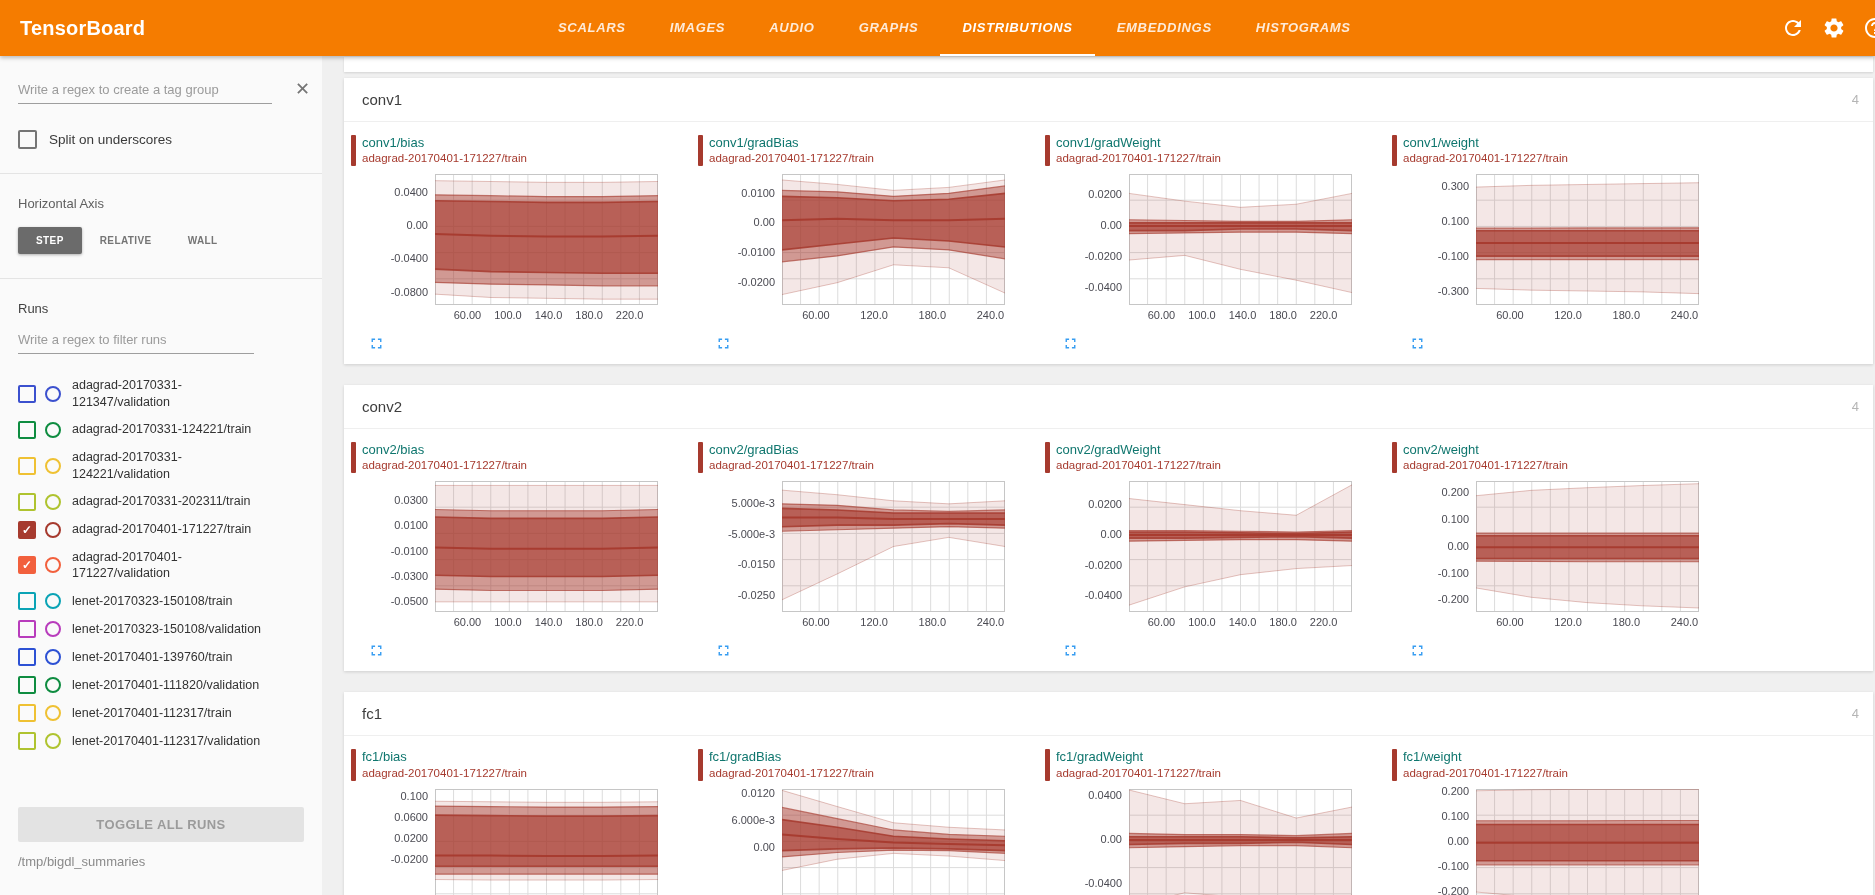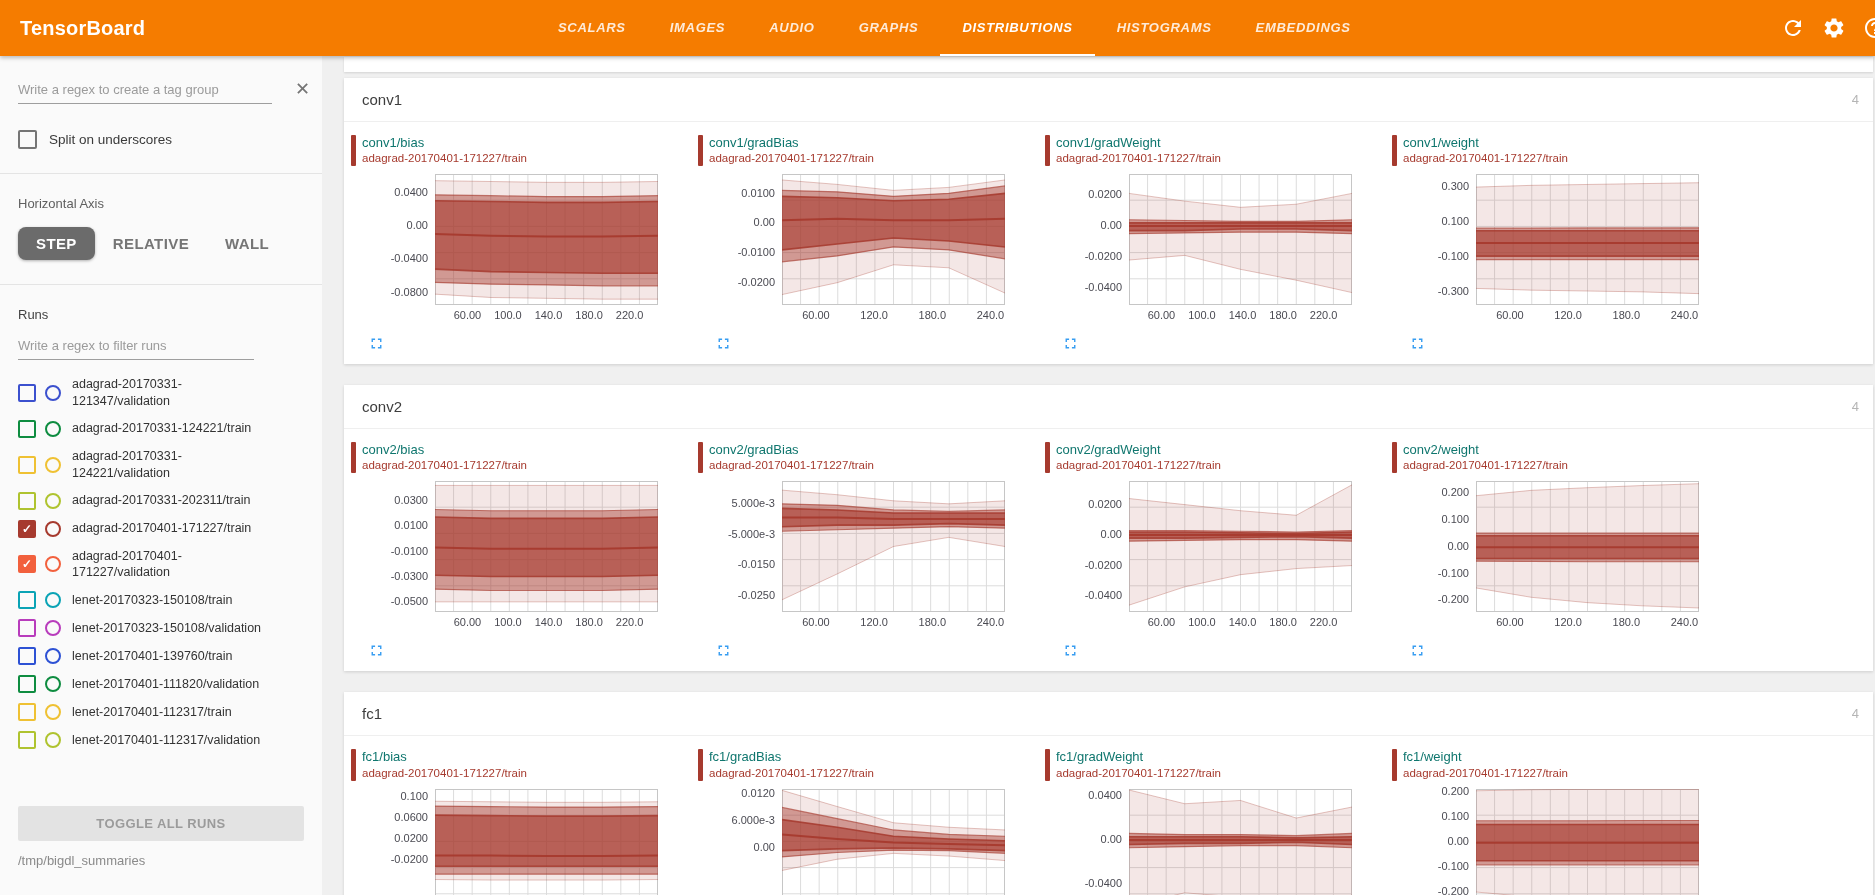--- a/index.html
+++ b/index.html
@@ -26,24 +26,24 @@
   .underline-input{width:254px;border:none;border-bottom:1px solid #9e9e9e;background:transparent;
     font-size:13px;color:#333;padding:4px 0 6px 0;outline:none;font-family:inherit;}
   .underline-input::placeholder{color:#9b9b9b;}
   .close-x{position:absolute;right:-6px;top:2px;font-size:18px;color:#757575;cursor:pointer;line-height:18px;}
   .check-row{display:flex;align-items:center;margin-top:26px;}
   .gray-box{width:15px;height:15px;border:2px solid #757575;border-radius:2px;background:#fafafa;cursor:pointer;}
   .check-label{font-size:13.5px;color:#3a3a3a;margin-left:12px;}
   .divider{height:1px;background:#e4e4e4;margin-top:24px;}
   .side-label{font-size:13px;color:#5f5f5f;margin-top:22px;}
   .axis-btns{display:flex;align-items:center;margin-top:16px;}
-  .axis-btn{font-size:15px;font-weight:700;letter-spacing:.4px;color:#757575;padding:8px 18px;cursor:pointer;border-radius:8px;}
+  .axis-btn{font-size:10px;font-weight:700;letter-spacing:.4px;color:#757575;padding:8px 18px;cursor:pointer;border-radius:2px;}
   .axis-btn.sel{background:#6b6b6b;color:#fff;box-shadow:0 1px 3px rgba(0,0,0,.3);}
   .runs-filter{margin-top:12px;}
-  .runs-list{margin-top:11px;height:425px;overflow:hidden;position:relative;}
+  .runs-list{margin-top:18px;height:425px;overflow:hidden;position:relative;}
   .run-row{display:flex;align-items:center;padding:5px 0;cursor:pointer;}
   .run-box{width:14px;height:14px;border-radius:2px;flex:0 0 auto;border:2px solid;display:flex;align-items:center;justify-content:center;
     font-size:12px;color:#fff;font-weight:700;line-height:14px;}
   .run-circle{width:12px;height:12px;border-radius:50%;border:2px solid;flex:0 0 auto;margin-left:9px;background:transparent;}
   .run-name{font-size:12.5px;color:#333;margin-left:11px;width:200px;line-height:1.35;word-wrap:break-word;}
   .toggle-btn{margin:10px 18px 0 18px;background:#e3e3e3;border-radius:2px;text-align:center;
     padding:10px 0;font-size:13px;font-weight:700;letter-spacing:.4px;color:#9b9b9b;cursor:pointer;}
   .logdir{font-size:13px;color:#8a8a8a;margin:12px 18px 0 18px;}
   
   .main{position:absolute;left:332px;top:56px;width:1553px;height:839px;background:#f0f0f0;padding:0;}
@@ -72,22 +72,22 @@
 <body>
 
 <div class="topbar">
   <div class="tb-title">TensorBoard</div>
   <div class="tabs" id="tabs">
       <div class="tab">SCALARS</div>
       <div class="tab">IMAGES</div>
       <div class="tab">AUDIO</div>
       <div class="tab">GRAPHS</div>
       <div class="tab active">DISTRIBUTIONS</div>
+      <div class="tab">EMBEDDINGS</div>
       <div class="tab">HISTOGRAMS</div>
-      <div class="tab">EMBEDDINGS</div>
     </div>
   <div class="topbar-icons">
     <div class="hicon">
       <svg viewBox="0 0 24 24">
           <path d="M17.65 6.35C16.2 4.9 14.21 4 12 4c-4.42 0-7.99 3.58-7.99 8s3.57 8 7.99 8c3.73 0 6.84-2.55 7.73-6h-2.08c-.82 2.33-3.04 4-5.65 4-3.31 0-6-2.69-6-6s2.69-6 6-6c1.66 0 3.14.69 4.22 1.78L13 11h7V4l-2.35 2.35z"></path>
         </svg>
     </div>
     <div class="hicon">
       <svg viewBox="0 0 24 24">
           <path d="M19.14 12.94c.04-.3.06-.61.06-.94 0-.32-.02-.64-.07-.94l2.03-1.58c.18-.14.23-.41.12-.61l-1.92-3.32c-.12-.22-.37-.29-.59-.22l-2.39.96c-.5-.38-1.03-.7-1.62-.94l-.36-2.54c-.04-.24-.24-.41-.48-.41h-3.84c-.24 0-.43.17-.47.41l-.36 2.54c-.59.24-1.13.57-1.62.94l-2.39-.96c-.22-.08-.47 0-.59.22L2.74 8.87c-.12.21-.08.47.12.61l2.03 1.58c-.05.3-.09.63-.09.94s.02.64.07.94l-2.03 1.58c-.18.14-.23.41-.12.61l1.92 3.32c.12.22.37.29.59.22l2.39-.96c.5.38 1.03.7 1.62.94l.36 2.54c.05.24.24.41.48.41h3.84c.24 0 .44-.17.47-.41l.36-2.54c.59-.24 1.13-.56 1.62-.94l2.39.96c.22.08.47 0 .59-.22l1.92-3.32c.12-.22.07-.47-.12-.61l-2.01-1.58zM12 15.6c-1.98 0-3.6-1.62-3.6-3.6s1.62-3.6 3.6-3.6 3.6 1.62 3.6 3.6-1.62 3.6-3.6 3.6z"></path>

